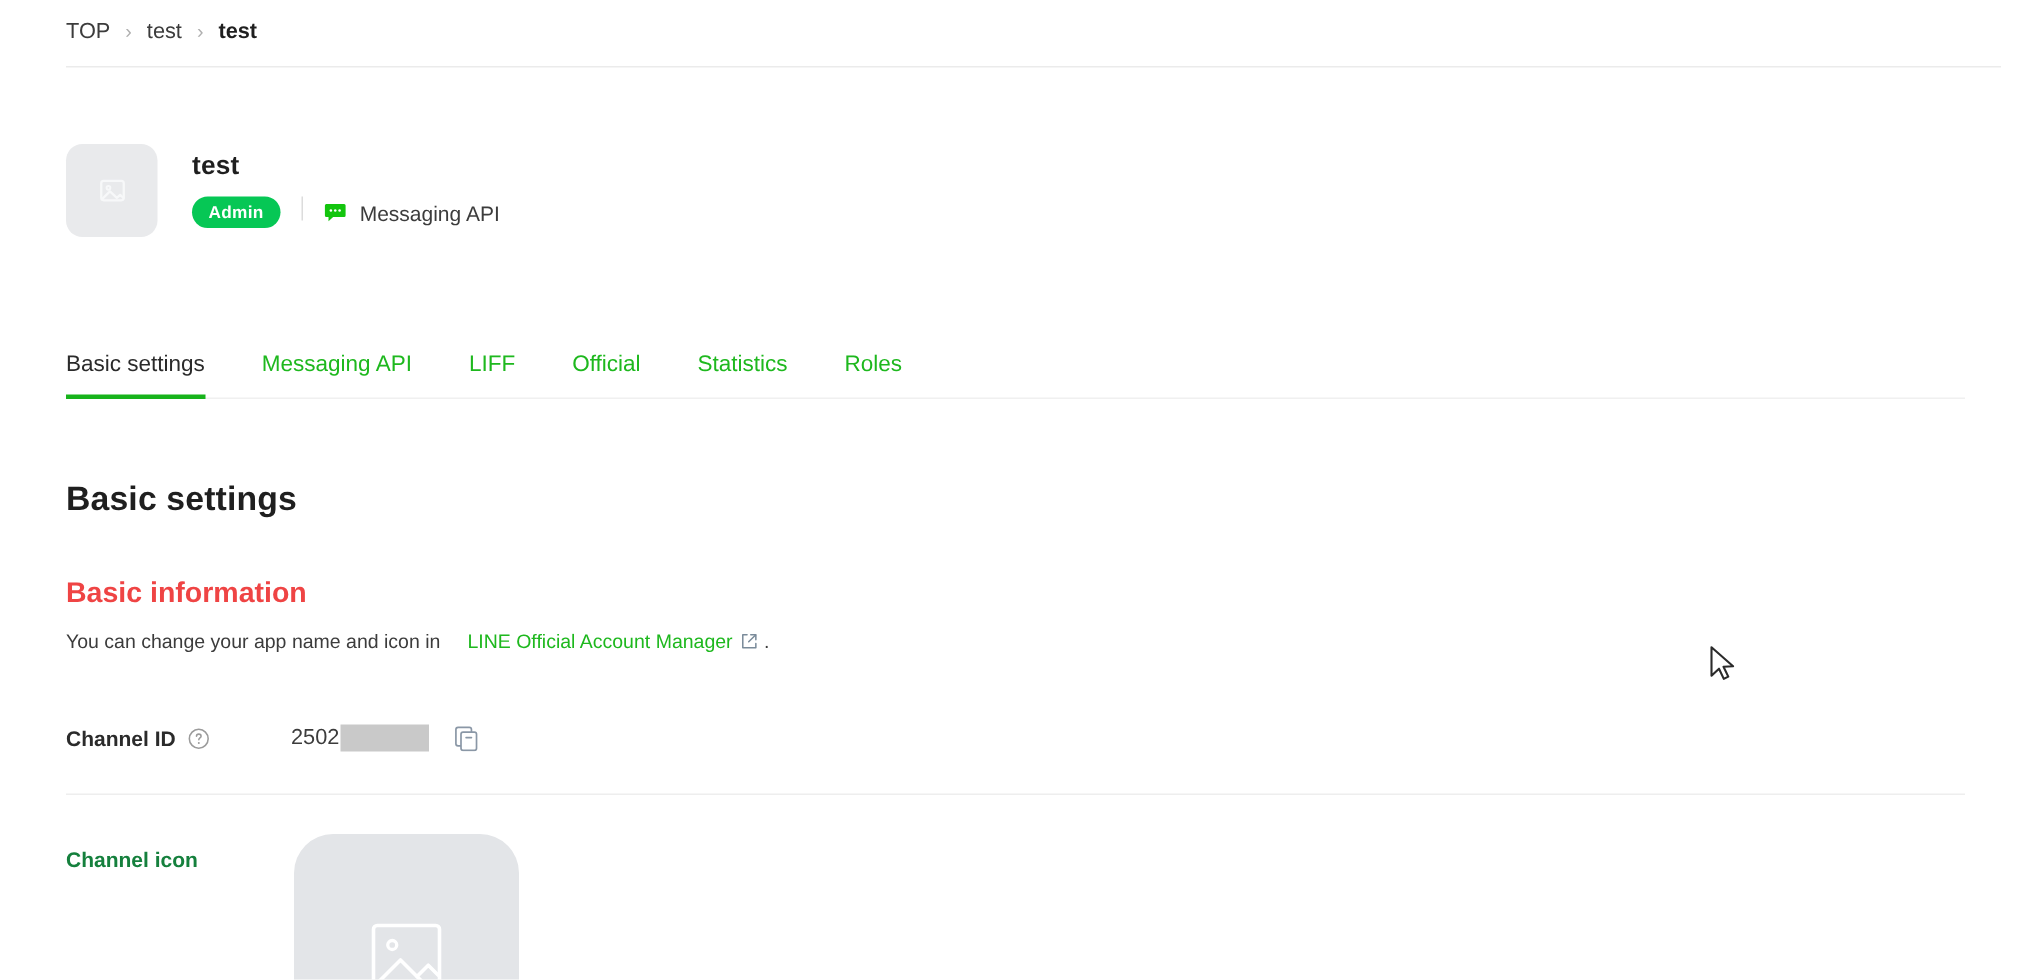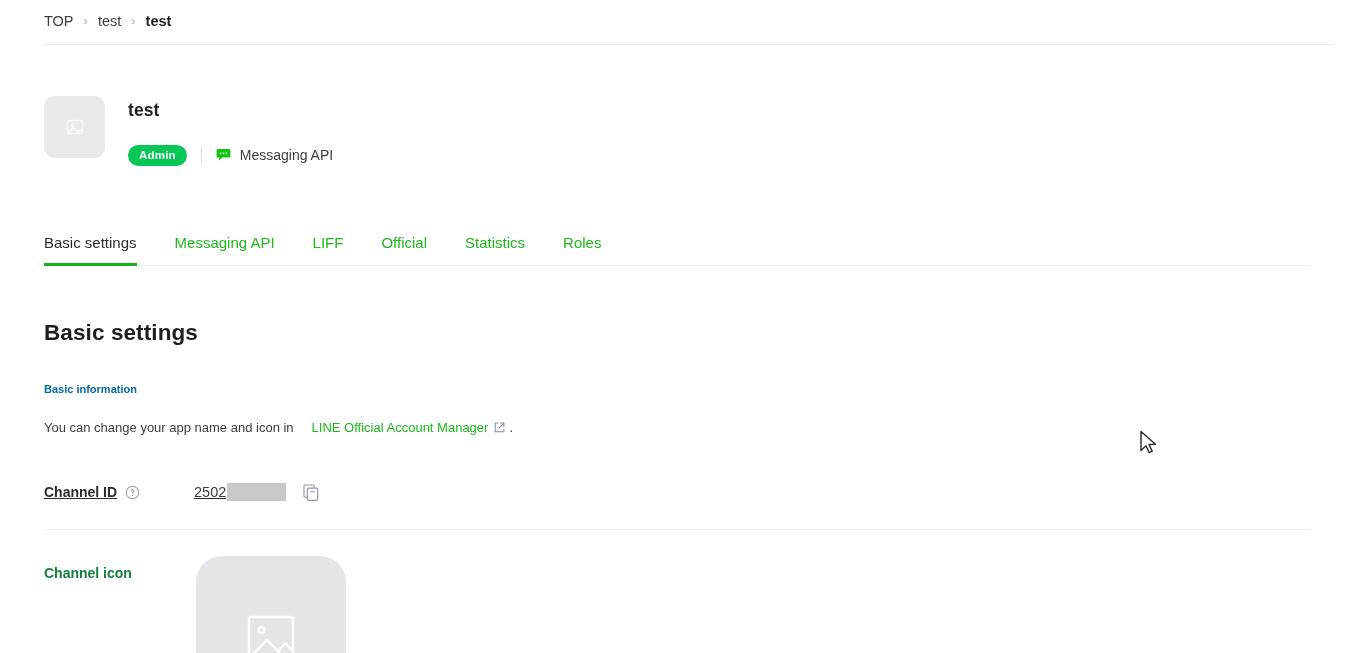--- a/index.html
+++ b/index.html
@@ -59,23 +59,22 @@
     padding-top: 4px;
   }
   .channel-name {
     font-size: 17.5px;
     font-weight: bold;
     color: #1f1f1f;
     line-height: 20px;
     letter-spacing: .1px;
   }
   .channel-sub {
-    margin-top: 24px;
-    display: flex;
-    align-items: center;
+    margin-top: 11px;
+    display: flex;
     height: 22px;
   }
   .badge-admin {
     display: inline-flex;
     align-items: center; justify-content: center;
     height: 21px;
     padding: 0 11px;
     border-radius: 11px;
     background: #06c755;
     color: #ffffff;
@@ -135,23 +134,23 @@
     left: 44px; top: 304px;
     font-size: 22.5px;
     font-weight: bold;
     color: #1f1f1f;
     line-height: 28px;
     letter-spacing: .1px;
   }
   .section-title {
     position: absolute;
     left: 44px; top: 369px;
-    font-size: 11px;
-    font-weight: bold;
-    color: #0369a1;
+    font-size: 19px;
+    font-weight: bold;
+    color: #ef4444;
     line-height: 22px;
   }
   .section-desc {
     position: absolute;
     left: 44px; top: 418px;
     font-size: 13px;
     color: #3c3c3c;
     line-height: 20px;
     display: flex;
     align-items: center;
@@ -309,21 +308,21 @@
     <span class="ext-icon">
       <svg width="11" height="11" viewBox="0 0 12 12" fill="none">
         <path d="M4.4 1.2H1.3v9.5h9.5V7.6" stroke="#7a8b9a" stroke-width="1.1" stroke-linecap="round" stroke-linejoin="round"></path>
         <path d="M7.1 1.2h3.7v3.7" stroke="#7a8b9a" stroke-width="1.1" stroke-linecap="round" stroke-linejoin="round"></path>
         <path d="M10.6 1.4L5.6 6.4" stroke="#7a8b9a" stroke-width="1.1" stroke-linecap="round"></path>
       </svg>
     </span>
     <span class="desc-period">.</span>
   </div>
 
-  <div class="field-row" style="top:481px;height:22px;text-decoration:underline;">
+  <div class="field-row" style="top:481px;height:22px;">
     <div class="field-label">
       <span>Channel ID</span>
       <span class="help-icon">
         <svg width="15" height="15" viewBox="0 0 16 16" fill="none">
           <circle cx="8" cy="8" r="6.7" stroke="#9b9b9b" stroke-width="1.1"></circle>
           <path d="M6.4 6.2c0-.9.75-1.5 1.65-1.5.95 0 1.6.6 1.6 1.45 0 1.25-1.6 1.25-1.6 2.5" stroke="#9b9b9b" stroke-width="1.1" stroke-linecap="round"></path>
           <circle cx="8.05" cy="11.1" r="0.72" fill="#9b9b9b"></circle>
         </svg>
       </span>
     </div>

